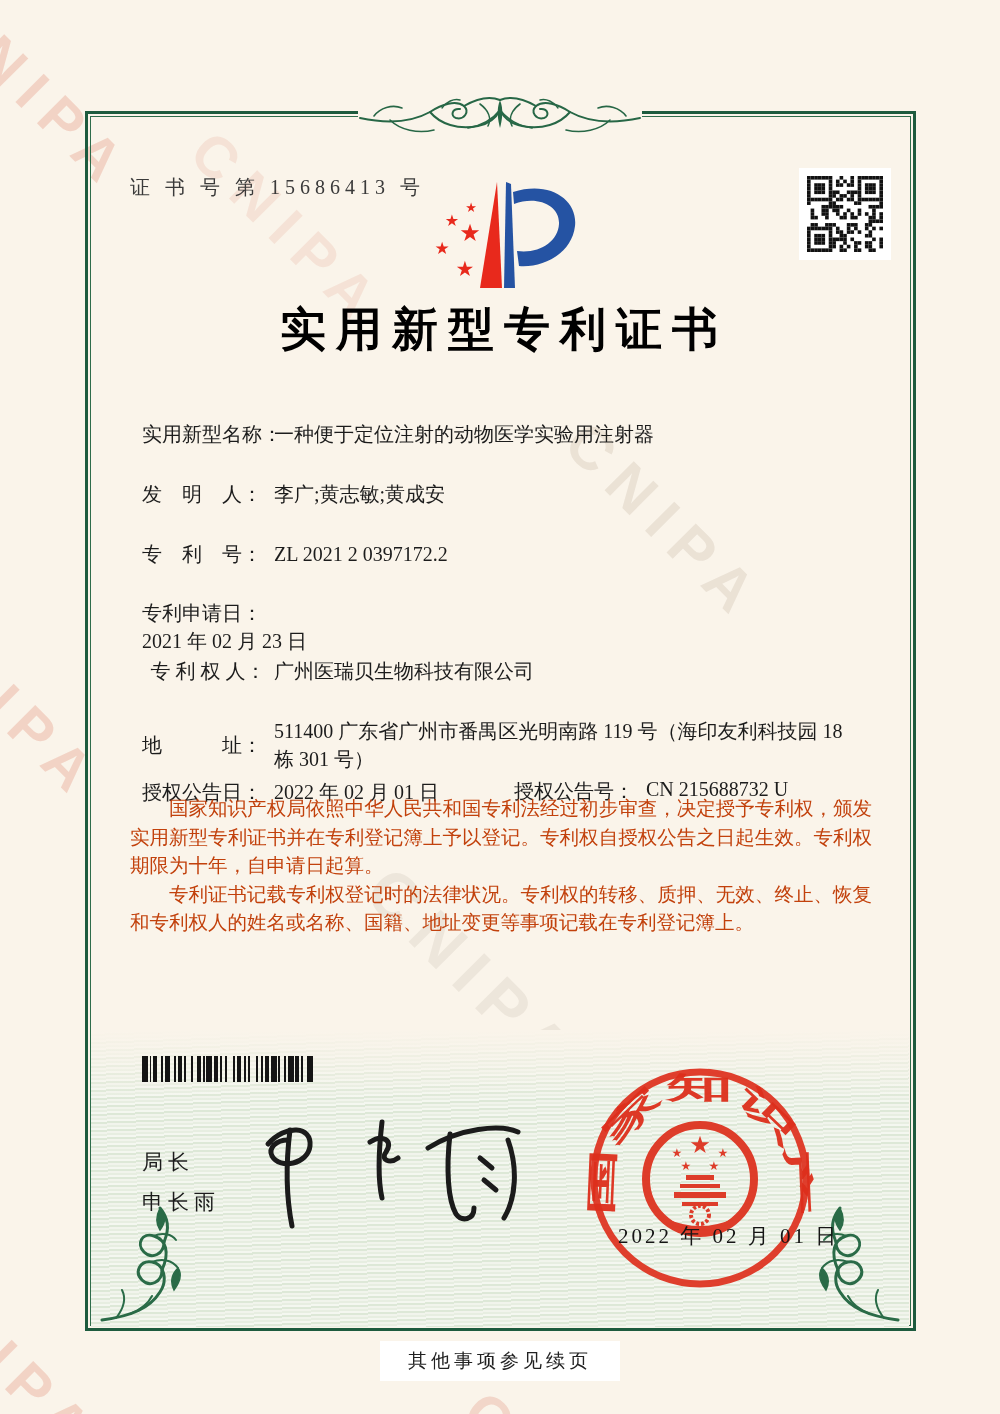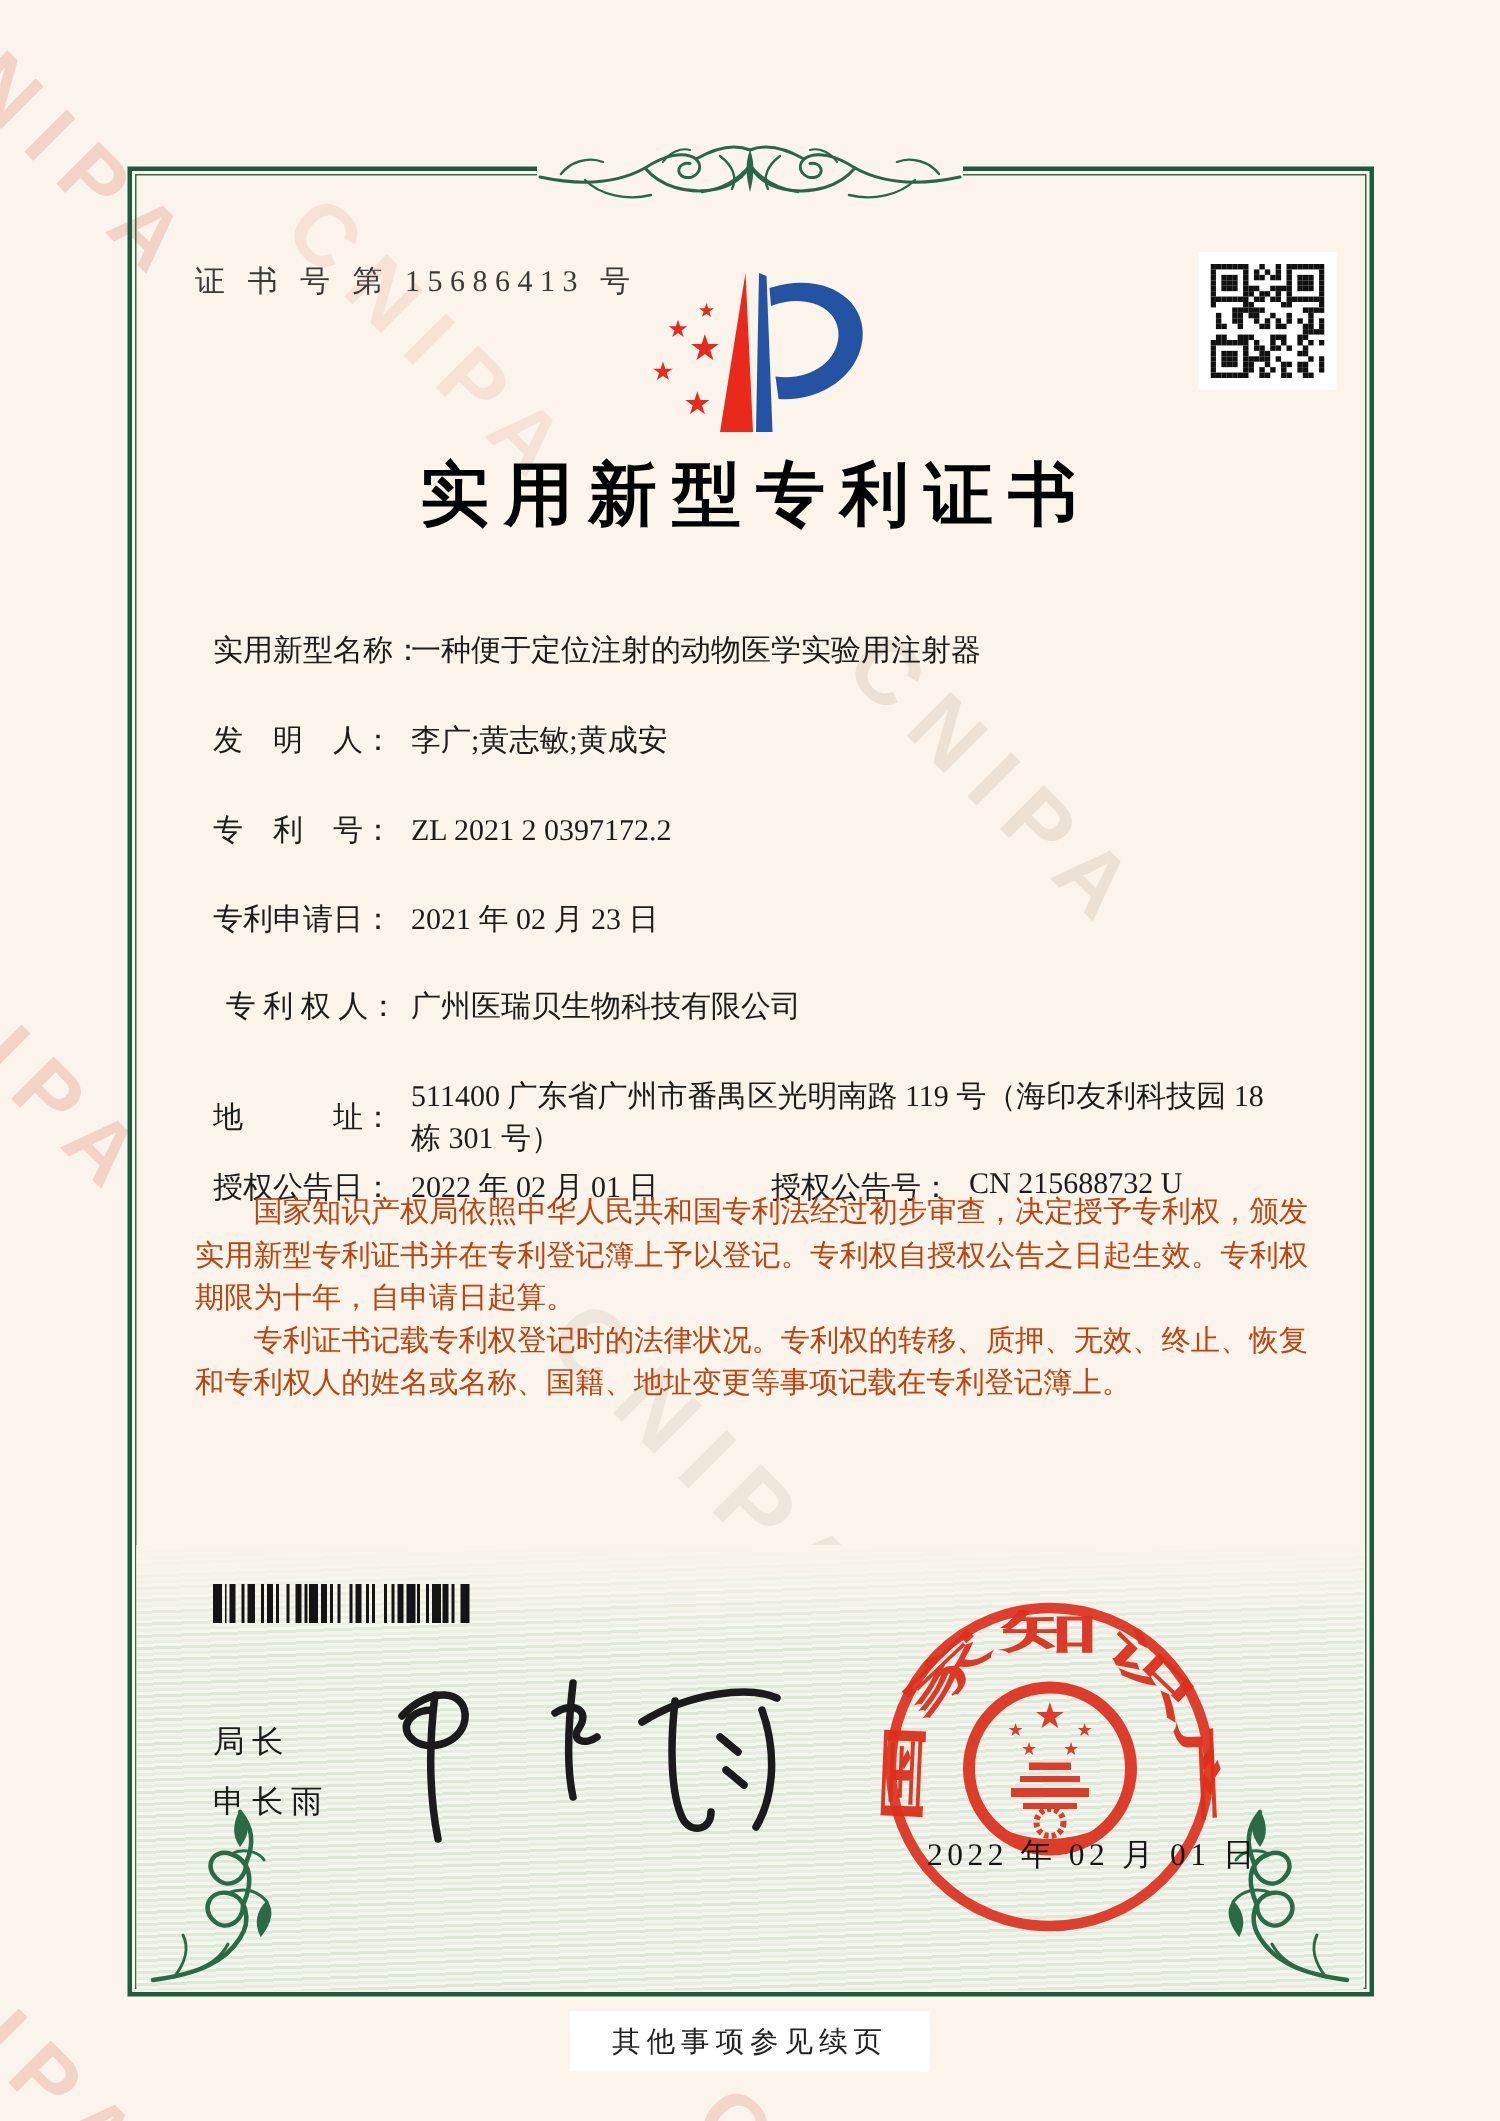--- a/index.html
+++ b/index.html
@@ -57,21 +57,21 @@
   }
   .logo{position:absolute;left:420px;top:158px;width:170px;height:142px;}
   .title{
     position:absolute;left:4px;top:299px;width:100%;text-align:center;
     font-size:46px;font-weight:bold;letter-spacing:10px;color:#000000;
   }
   
   .field{position:absolute;left:142px;font-size:20px;line-height:28px;display:flex;}
   .field .lbl{display:inline-block;width:132px;flex:none;white-space:nowrap;}
   .field .val{display:inline-block;max-width:600px;}
-  .f1{top:420px;} .f2{top:480px;} .f3{top:540px;} .f4{top:599px;} .f5{top:657px;text-align:center;}
+  .f1{top:420px;} .f2{top:480px;} .f3{top:540px;} .f4{top:599px;flex-direction:column;} .f5{top:657px;text-align:center;}
   .f6{top:717px;align-items:center;} .f6 .val{width:585px;}
   .f7{top:778px;}
   .grant-no{position:absolute;left:514px;top:778px;font-size:20px;display:flex;}
   .grant-no .lbl{display:inline-block;width:132px;flex:none;white-space:nowrap;}
   
   .body-text{
     position:absolute;left:130px;top:795px;width:742px;
     font-size:19.5px;line-height:28.5px;color:#c2410c;text-align:justify;
   }
   .body-text p{margin:0;text-indent:2em;}

